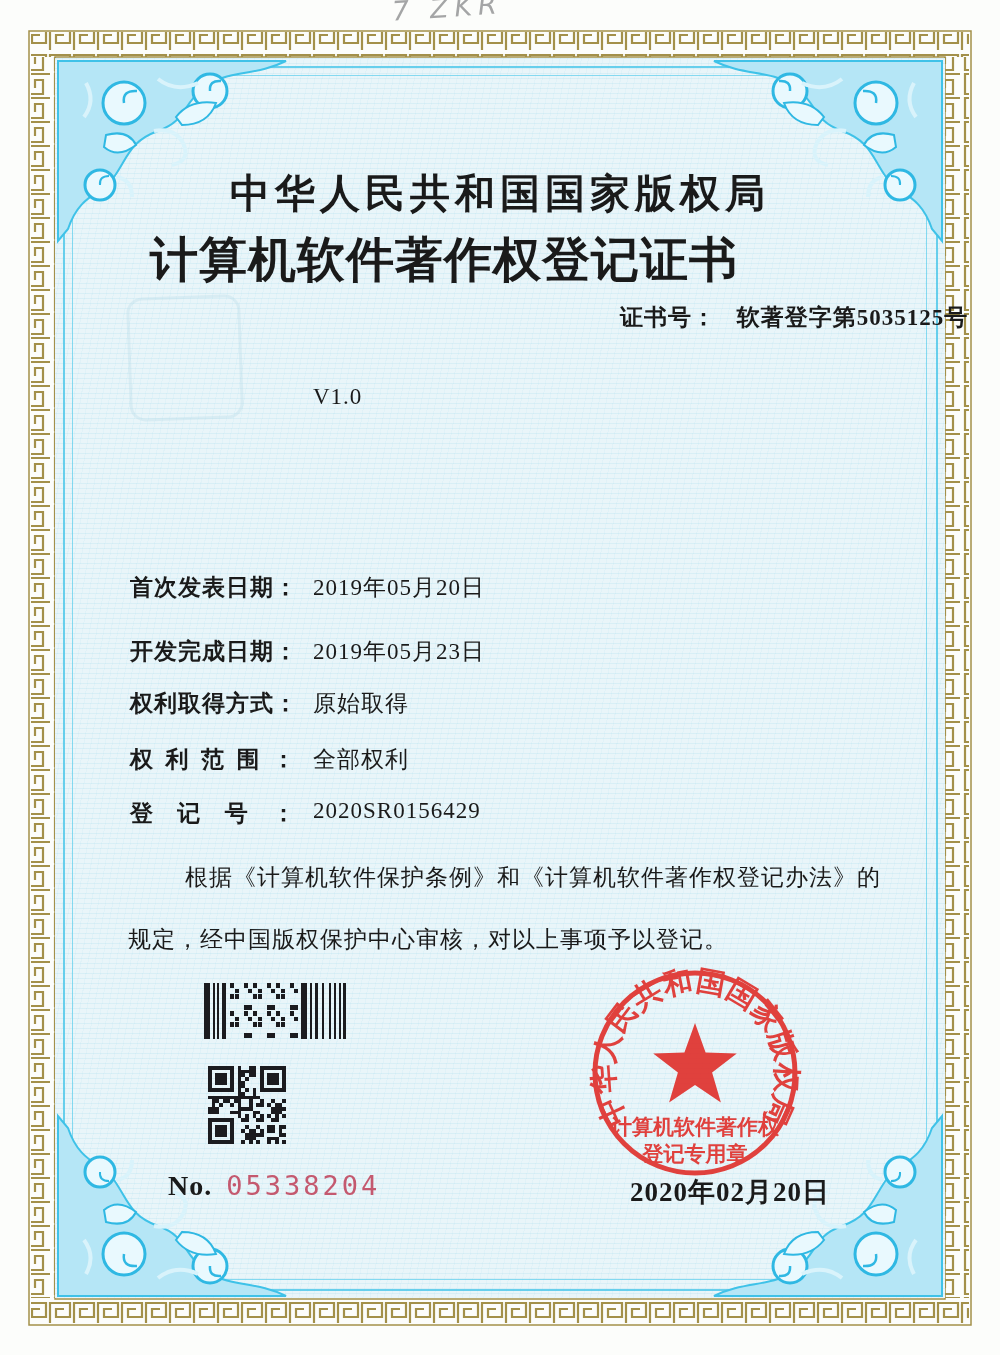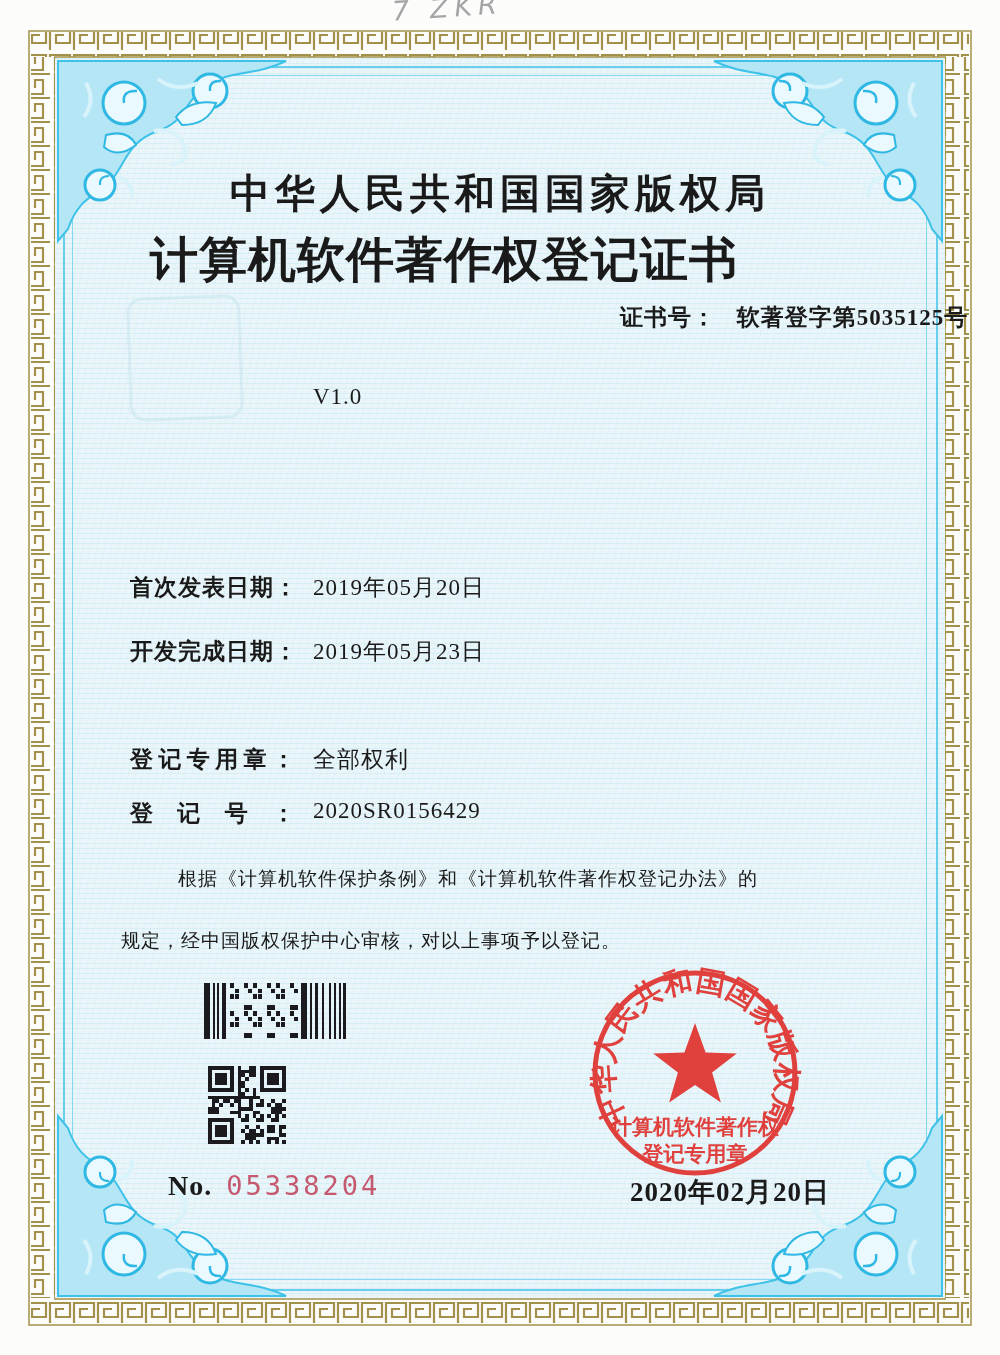--- a/index.html
+++ b/index.html
@@ -12,21 +12,21 @@
                           repeating-linear-gradient(100deg,rgba(110,200,228,.07) 0 1px,rgba(255,255,255,0) 1px 7px);}
   .lineframe1{position:absolute;left:63px;top:66px;width:871px;height:1221px;border:2px solid rgba(80,200,234,.85);}
   .lineframe2{position:absolute;left:72px;top:75px;width:853px;height:1203px;border:1px solid rgba(90,205,236,.7);}
   .authority{position:absolute;left:0;top:166px;width:1000px;text-align:center;font-size:40px;font-weight:bold;letter-spacing:5px;}
   .cert-title{position:absolute;left:0;top:228px;width:888px;text-align:center;font-size:48px;font-weight:bold;letter-spacing:1px;}
   .certno{position:absolute;left:620px;top:302px;font-size:23px;font-weight:bold;letter-spacing:1px;}
   .row{position:absolute;left:130px;font-size:23px;letter-spacing:1px;white-space:nowrap;}
   .flabel{display:inline-block;width:166px;text-align:justify;text-align-last:justify;font-weight:bold;vertical-align:top;}
   .fvalue{margin-left:17px;}
   .v2{position:absolute;left:313px;top:384px;font-size:23px;letter-spacing:1px;}
-  .statement{position:absolute;left:121px;width:745px;font-size:19px;letter-spacing:1px;line-height:30px;}
+  .statement{position:absolute;left:128px;width:745px;font-size:23px;letter-spacing:1px;line-height:30px;font-family:Liberation Mono, monospace;}
   .no-line{position:absolute;left:168px;top:1170px;font-size:28px;}
   .no-label{font-weight:bold;letter-spacing:1px;text-align:right;}
   .no-value{font-family:"DejaVu Sans Mono","Liberation Mono",monospace;color:#c4596f;letter-spacing:3px;margin-left:14px;font-size:27px;margin-top:33px;}
   .seal-date{position:absolute;left:630px;top:1174px;font-size:27px;font-weight:bold;letter-spacing:1px;text-align:right;}
   .handwriting{position:absolute;left:392px;top:-8px;font-size:27px;color:#8f9091;opacity:.8;
                font-family:"DejaVu Sans",sans-serif;font-style:italic;transform:rotate(-4deg);letter-spacing:6px;}
   .emboss{position:absolute;left:128px;top:296px;width:108px;height:118px;border:3px solid rgba(185,222,233,.35);
           border-radius:16px;transform:rotate(-2deg);}
   .seal-wrap{position:absolute;left:570px;top:948px;opacity:.92;}
   svg{display:block;}
@@ -94,23 +94,26 @@
 
 
   <div class="row" style="top:572px;">
     <span class="flabel">首次发表日期：</span><span class="fvalue">2019年05月20日</span>
   </div>
 
   <div class="row" style="top:636px;">
     <span class="flabel">开发完成日期：</span><span class="fvalue">2019年05月23日</span>
   </div>
 
+  <div class="row" style="top:688px;">
+    <span class="flabel">权利取得方式：</span><span class="fvalue">原始取得</span>
+  </div>
 
   <div class="row" style="top:744px;">
-    <span class="flabel">登记专用章：</span><span class="fvalue">全部权利</span>
+    <span class="flabel">权利范围：</span><span class="fvalue">全部权利</span>
   </div>
 
   <div class="row" style="top:798px;">
     <span class="flabel">登记号：</span><span class="fvalue">2020SR0156429</span>
   </div>
 
   <div class="statement" style="top:864px;padding-left:57px;">根据《计算机软件保护条例》和《计算机软件著作权登记办法》的</div>
   <div class="statement" style="top:926px;">规定，经中国版权保护中心审核，对以上事项予以登记。</div>
 
   <svg class="abs" style="left:204px;top:983px;" width="142" height="56" id="barcode" shape-rendering="crispEdges">

